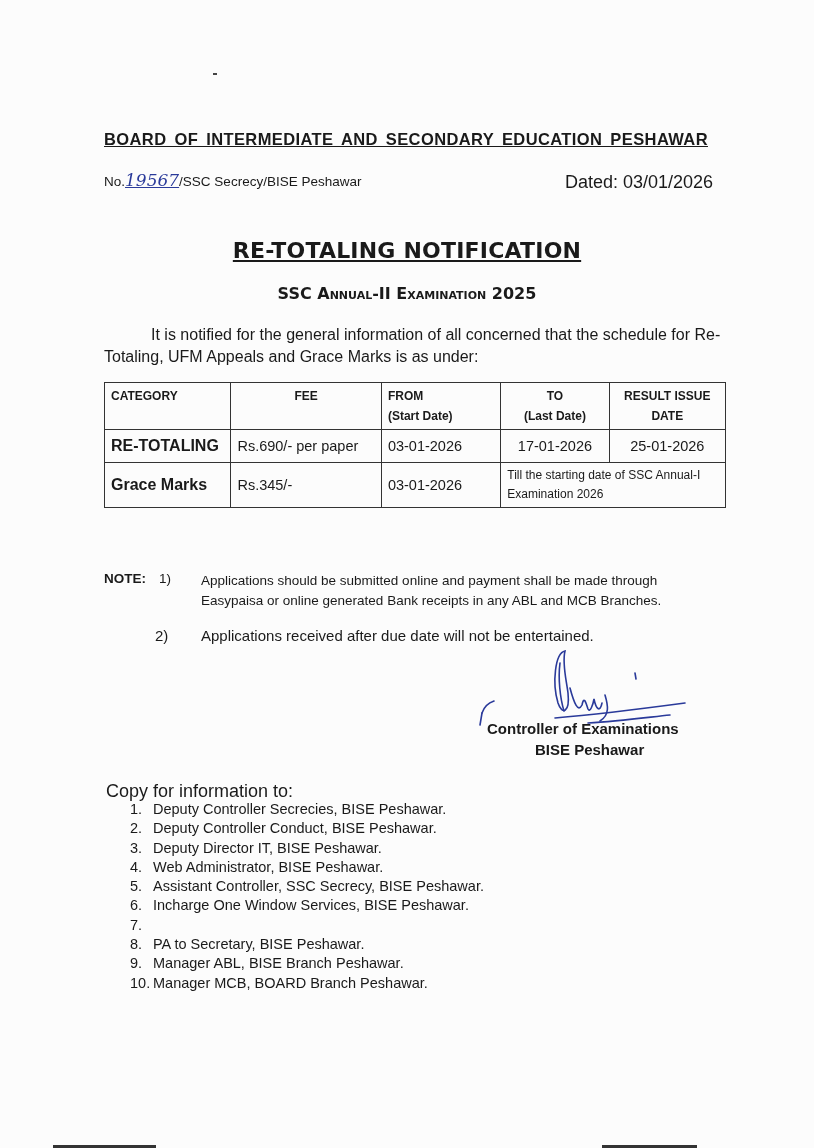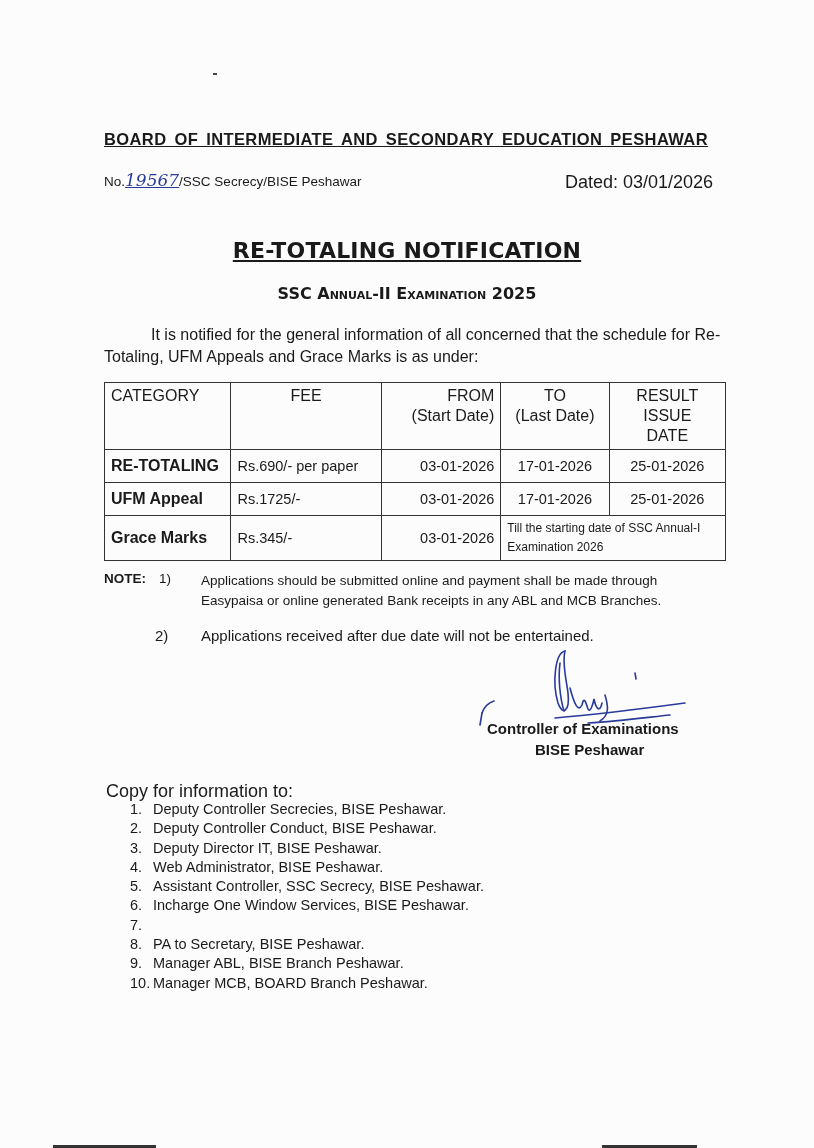--- a/index.html
+++ b/index.html
@@ -32,24 +32,24 @@
       left: 104px; top: 324px; width: 625px; font-size: 16px; line-height: 22px;
       text-indent: 47px;
     }
     table.sched {
       position: absolute; left: 104px; top: 382px; width: 622px;
       border-collapse: collapse; font-size: 14.5px;
     }
     table.sched td, table.sched th {
       border: 1.5px solid #333; padding: 3px 6px; vertical-align: middle;
     }
-    table.sched th { font-weight: normal; font-size: 16px; line-height: 20px; height: 40px; vertical-align: top; }
+    table.sched th { font-weight: bold; font-size: 12px; line-height: 20px; height: 40px; vertical-align: top; }
     .c-cat { width: 113px; text-align: left; }
     .c-fee { width: 137px; }
-    .c-from { width: 106px; text-align: right; margin-left: 28px; }
+    .c-from { width: 106px; text-align: left; margin-left: 28px; }
     .c-to { width: 95px; text-align: center; }
     .c-res { width: 103px; text-align: center; }
     th.c-fee { text-align: center; }
     td.c-cat { font-weight: bold; font-size: 16px; }
     td.c-fee { text-align: left; }
     tr.r td { height: 26px; }
     tr.r3 td { height: 36px; }
     td.till { text-align: left; line-height: 19px; font-size: 12px; }
     .note-label { left: 104px; top: 571px; font-size: 13.5px; font-weight: bold; }
     .note-n1 { left: 159px; top: 571px; font-size: 13.5px; }
@@ -94,27 +94,20 @@
       <div>(Last Date)</div>
     </th>
     <th class="c-res">
       <div>RESULT ISSUE</div>
       <div>DATE</div>
     </th>
   </tr>
   <tr class="r">
     <td class="c-cat">RE-TOTALING</td>
     <td class="c-fee">Rs.690/- per paper</td>
-    <td class="c-from">03-01-2026</td>
-    <td class="c-to">17-01-2026</td>
-    <td class="c-res">25-01-2026</td>
-  </tr>
-  <tr class="r">
-    <td class="c-cat">UFM Appeal</td>
-    <td class="c-fee">Rs.1725/-</td>
     <td class="c-from">03-01-2026</td>
     <td class="c-to">17-01-2026</td>
     <td class="c-res">25-01-2026</td>
   </tr>
   <tr class="r r3">
     <td class="c-cat">Grace Marks</td>
     <td class="c-fee">Rs.345/-</td>
     <td class="c-from">03-01-2026</td>
     <td class="till" colspan="2">Till the starting date of SSC Annual-I Examination 2026</td>
   </tr>

